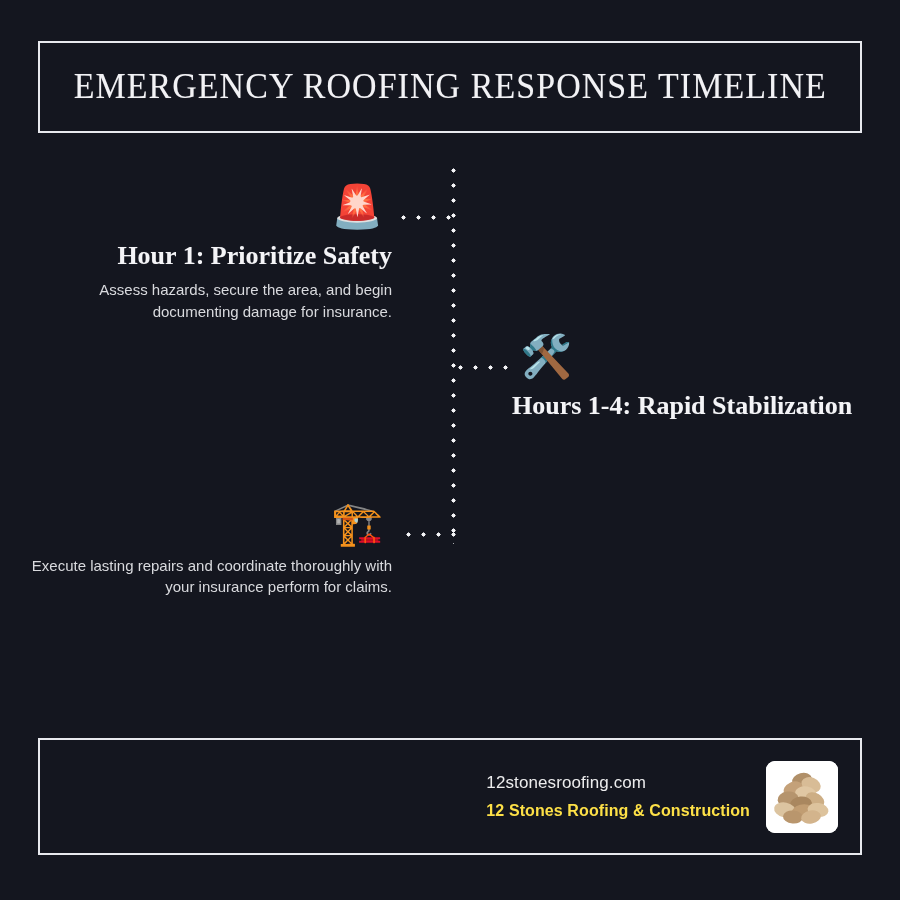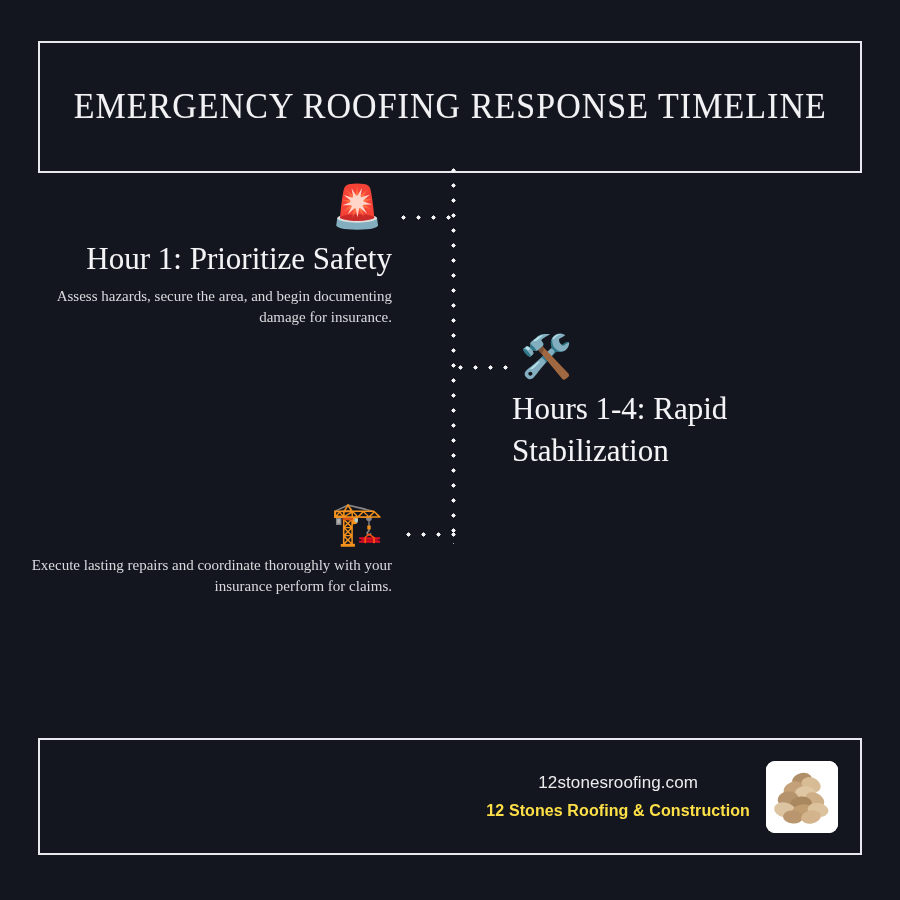--- a/index.html
+++ b/index.html
@@ -22,21 +22,21 @@
     height: 900px;
     background: #14161f;
   }
 
   
   .header-box {
     position: absolute;
     left: 38px;
     top: 41px;
     width: 824px;
-    height: 132px;
+    height: 92px;
     border: 2px solid #e8e9ee;
     box-sizing: border-box;
     display: flex;
     align-items: center;
     justify-content: center;
   }
   .header-title {
     font-family: "Liberation Serif", "DejaVu Serif", serif;
     font-size: 35px;
     letter-spacing: 1.1px;
@@ -80,28 +80,29 @@
     font-size: 42px;
     line-height: 1;
     height: 52px;
     display: block;
   }
   .item-left .item-icon  { text-align: right; padding-right: 8px; }
   .item-right .item-icon { text-align: left; padding-left: 8px; }
 
   .item-title {
     font-family: "Liberation Serif", "DejaVu Serif", serif;
-    font-size: 31px;
+    font-size: 26px;
     color: #f4f4f7;
     line-height: 1.36;
     margin: 0 0 6px 0;
     text-shadow: 0 0 1px rgba(255,255,255,0.2);
+    font-weight: bold;
   }
   .item-desc {
-    font-family: Liberation Serif, serif;
+    font-family: Liberation Sans, sans-serif;
     font-size: 15px;
     color: #d9dade;
     line-height: 1.42;
     margin: 0;
   }
 
   
   .item-1 { left: 12px; top: 186px; width: 380px; }
   
   .item-2 { left: 512px; top: 336px; width: 350px; }
@@ -121,21 +122,21 @@
   .footer-inner {
     position: absolute;
     right: 22px;
     top: 0;
     height: 100%;
     display: flex;
     align-items: center;
     gap: 16px;
   }
   .footer-text {
-    text-align: center;
+    text-align: left;
     display: flex;
     flex-direction: column;
     gap: 9px;
   }
   .footer-site {
     font-family: "Liberation Sans", sans-serif;
     font-size: 17px;
     color: #ececed;
     letter-spacing: 0.1px;
   }

